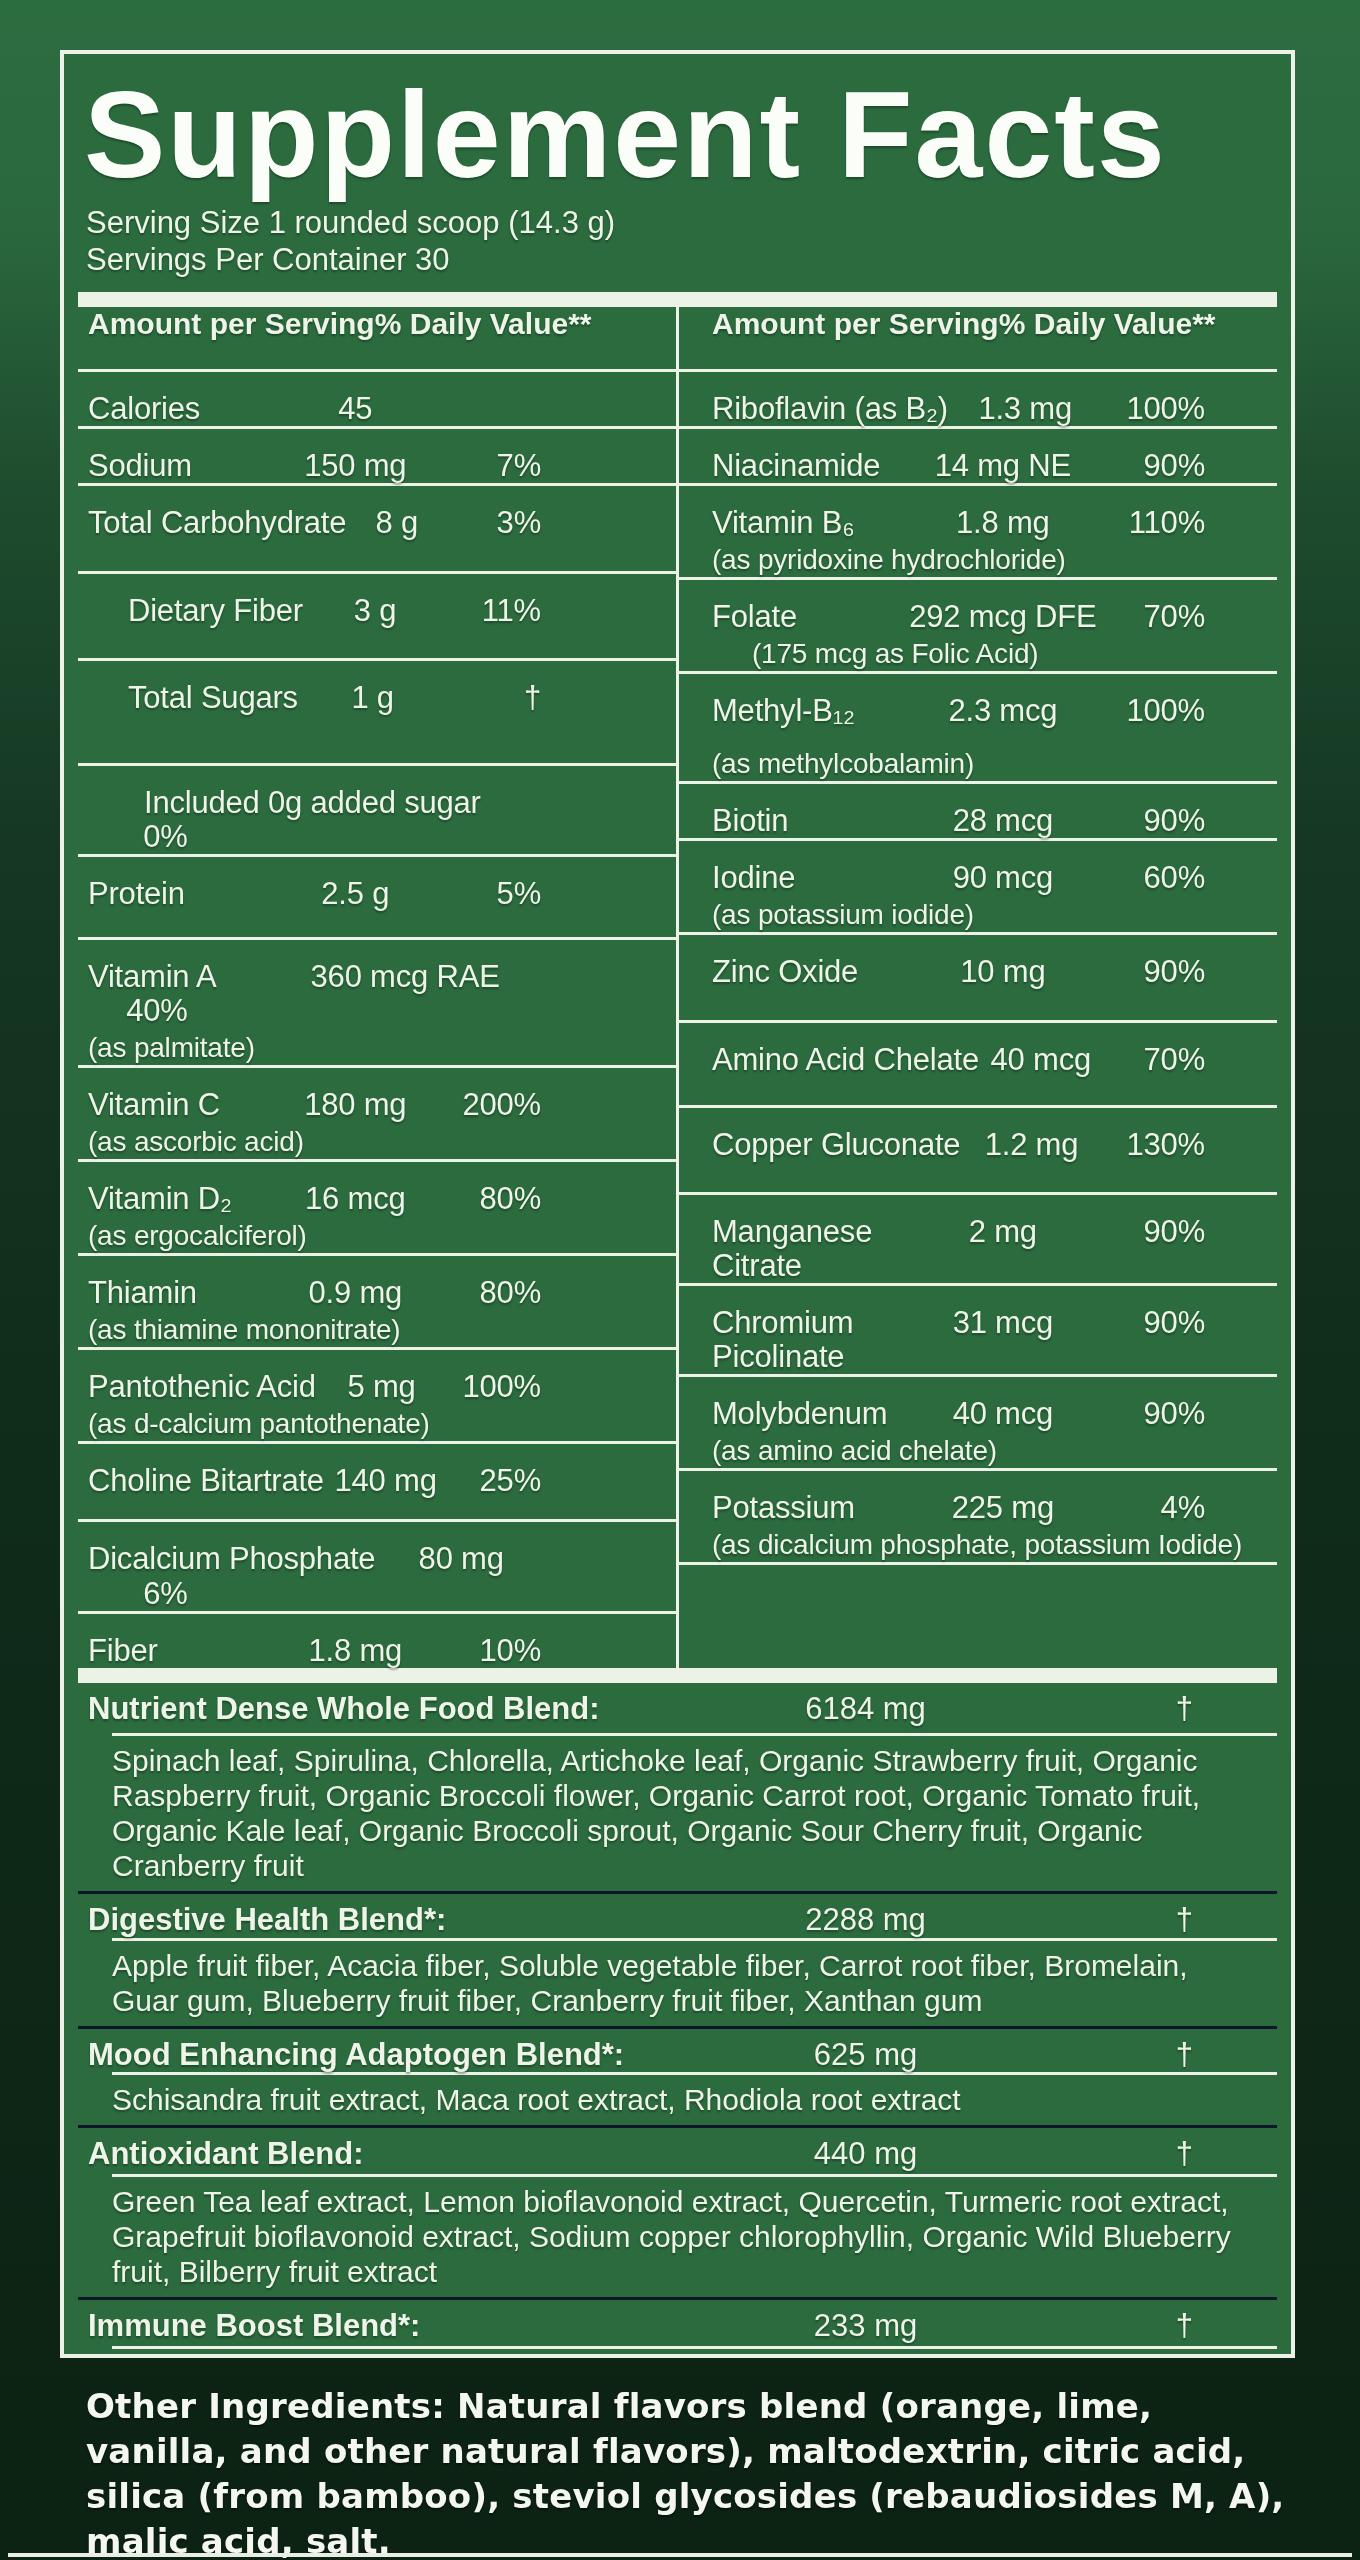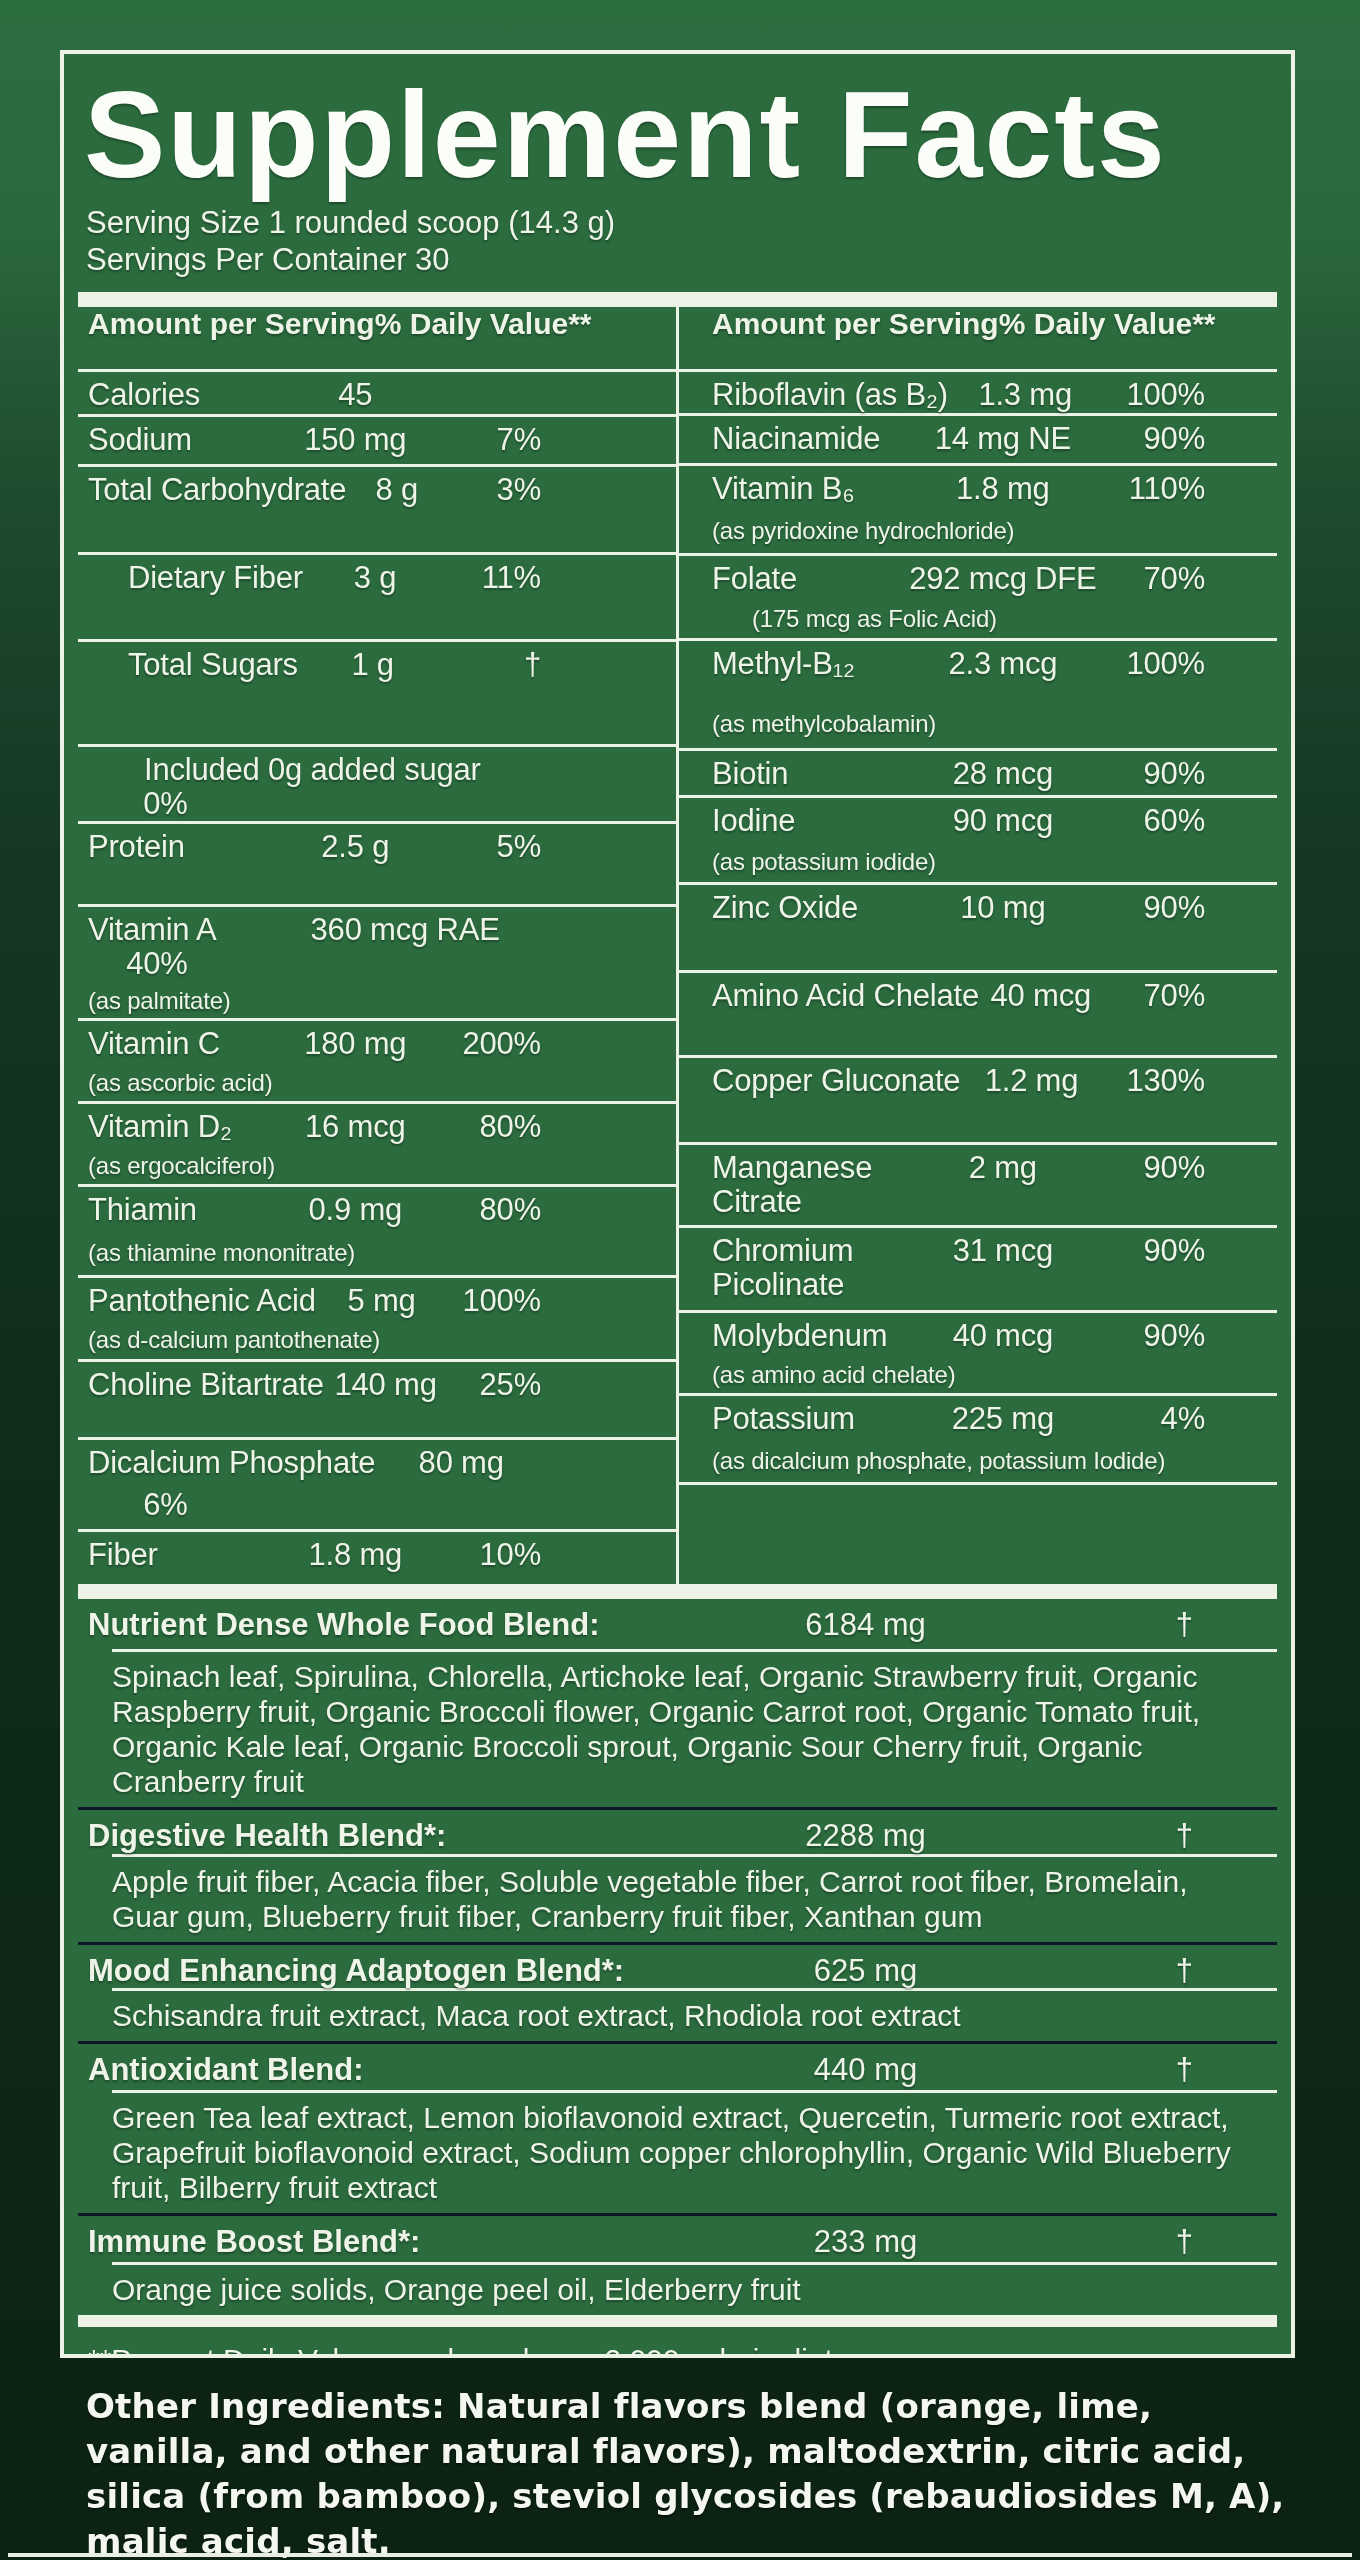--- a/index.html
+++ b/index.html
@@ -28,29 +28,29 @@
   .half { width: 598px; }
   .vdiv { width: 3px; background: #edf2e6; }
   .hrow {
     display: flex; justify-content: space-between; align-items: flex-start;
     min-height: 62px; font-weight: bold; font-size: 30px; white-space: nowrap;
   }
   .half.left  .hrow { padding: 0 135px 0 10px; }
   .half.right .hrow { padding: 0 72px  0 33px; }
   .row {
     display: flex; flex-wrap: wrap; align-items: flex-start;
-    border-top: 3px solid #edf2e6; padding-top: 6px;
+    border-top: 3px solid #edf2e6; padding-top: 20px;
     font-size: 31px; line-height: 34px; letter-spacing: -0.2px;
   }
   .half.left  .row { padding-left: 10px; padding-right: 135px; }
   .half.right .row { padding-left: 33px; padding-right: 72px; }
   .row .n { min-width: 40%; padding-right: 6px; white-space: pre-line; }
   .row .a { flex: 1; text-align: center; white-space: nowrap; }
   .row .p { flex: 0 0 22%; text-align: right; white-space: nowrap; }
-  .row .note { width: 100%; font-size: 24px; margin-top: 3px; white-space: nowrap; overflow: visible; }
+  .row .note { width: 100%; font-size: 28px; margin-top: 3px; white-space: nowrap; overflow: visible; }
   .blend { }
   .blend + .blend { border-top: 3px solid #0f172a; }
   .bhead {
     display: flex; align-items: flex-start; padding: 9px 84px 0 10px; font-size: 31px; line-height: 34px;
   }
   .bhead .bn { width: 560px; font-weight: bold; }
   .bhead .ba { flex: 1; text-align: center; white-space: nowrap; }
   .bhead .bd { width: 110px; text-align: right; }
   .bing {
     margin-left: 34px; border-top: 3px solid #edf2e6;

